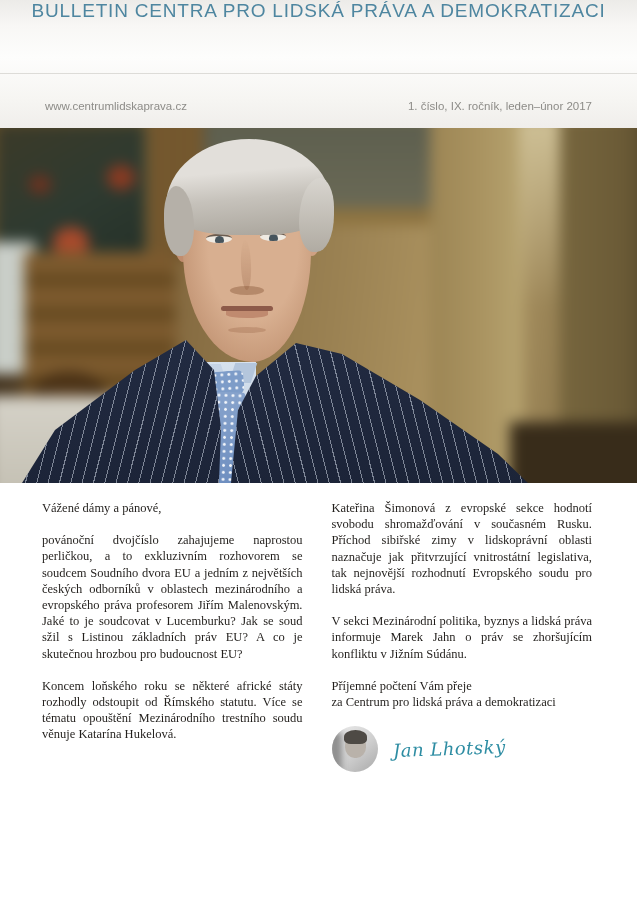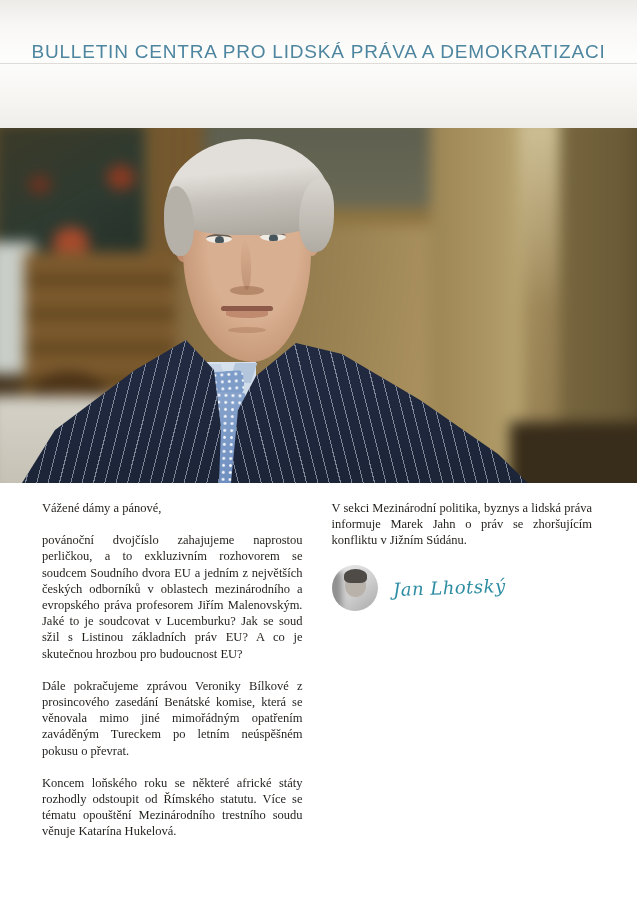--- a/index.html
+++ b/index.html
@@ -9,21 +9,21 @@
     background:#ffffff; overflow:hidden;
     font-family:"Liberation Serif", serif; color:#221f1c;
   }
 
   
   .masthead {
     height:128px;
     background:linear-gradient(180deg,#ecebe8 0%,#f8f7f5 20%,#fdfdfc 45%,#f6f5f2 78%,#f0eeeb 100%);
   }
   .mast-top {
-    height:64px; display:flex; align-items:flex-end; justify-content:center;
+    height:74px; display:flex; align-items:flex-start; justify-content:center;
     border-bottom:1px solid #dddcd8;
   }
   .mast-title {
     font-family:"Liberation Sans", sans-serif; font-weight:400;
     font-size:19px; letter-spacing:0.8px; color:#4e86a0;
   }
   .mast-meta {
     height:64px; display:flex; align-items:center; justify-content:space-between;
     padding:0 45px; font-family:"Liberation Sans", sans-serif;
     font-size:11.5px; color:#8d8c88;
@@ -140,20 +140,24 @@
 </style>
 </head>
 <body>
 
 <div class="page">
 
   <header class="masthead">
     <div class="mast-top">
       <h1 class="mast-title">BULLETIN CENTRA PRO LIDSKÁ PRÁVA A DEMOKRATIZACI</h1>
     </div>
+    <div class="mast-meta">
+      <span class="website">www.centrumlidskaprava.cz</span>
+      <span>1. číslo, IX. ročník, leden–únor 2017</span>
+    </div>
   </header>
 
 
   <figure class="photo">
     <div class="photo-bg">
       <div class="bg-base"></div>
       <div class="bg-painting">
         <div class="blob1"></div>
         <div class="blob2"></div>
         <div class="blob3"></div>
@@ -199,25 +203,27 @@
       <div class="tie-tail"></div>
       <div class="suit-piece suit-left"></div>
       <div class="suit-piece suit-right"></div>
     </div>
   </figure>
 
   <main class="content">
     <section class="col">
       <p class="salutation">Vážené dámy a pánové,</p>
       <p>povánoční dvojčíslo zahajujeme naprostou perličkou, a to exkluzivním rozhovorem se soudcem Soudního dvora EU a jedním z největších českých odborníků v oblastech mezinárodního a evropského práva profesorem Jiřím Malenovským. Jaké to je soudcovat v Lucemburku? Jak se soud sžil s Listinou základních práv EU? A co je skutečnou hrozbou pro budoucnost EU?</p>
-      <p>Dále pokračujeme zprávou Veroniky Bílkové z prosincového zasedání Benátské komise, která se věnovala mimo jiné mimořádným opatřením zaváděným Tureckem po letním neúspěšném pokusu o převrat.</p>
       <p>Koncem loňského roku se některé africké státy rozhodly odstoupit od Římského statutu. Více se tématu opouštění Mezinárodního trestního soudu věnuje Katarína Hukelová.</p>
     </section>
     <section class="col">
+      <p>Kateřina Šimonová z evropské sekce hodnotí svobodu shromažďování v současném Rusku. Příchod sibiřské zimy v lidskoprávní oblasti naznačuje jak přitvrzující vnitrostátní legislativa, tak nejnovější rozhodnutí Evropského soudu pro lidská práva.</p>
       <p>V sekci Mezinárodní politika, byznys a lidská práva informuje Marek Jahn o práv se zhoršujícím konfliktu v Jižním Súdánu.</p>
+      <p class="closing">Příjemné počtení Vám přeje
+za Centrum pro lidská práva a demokratizaci</p>
       <div class="sig-row">
         <span class="avatar">
           <div class="av-bgshape"></div>
           <div class="av-head"></div>
           <div class="av-hair"></div>
 
         </span>
         <span class="sig-name">Jan Lhotský</span>
       </div>
     </section>

